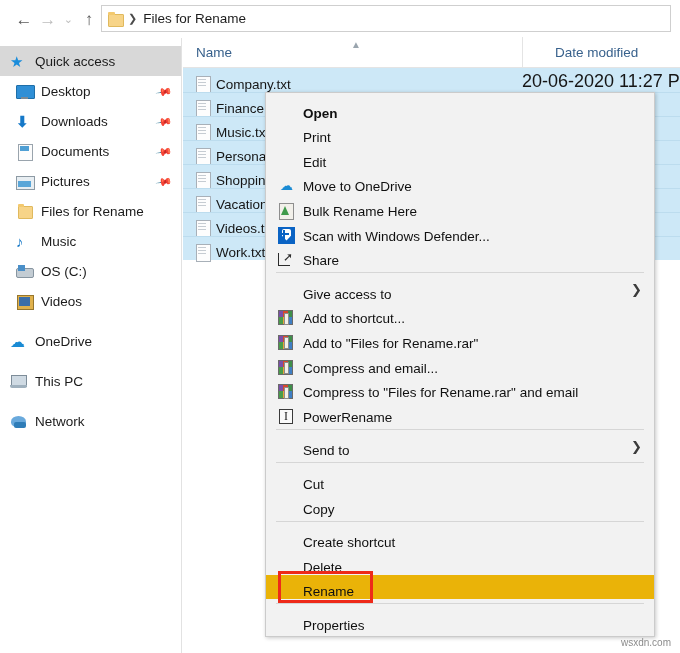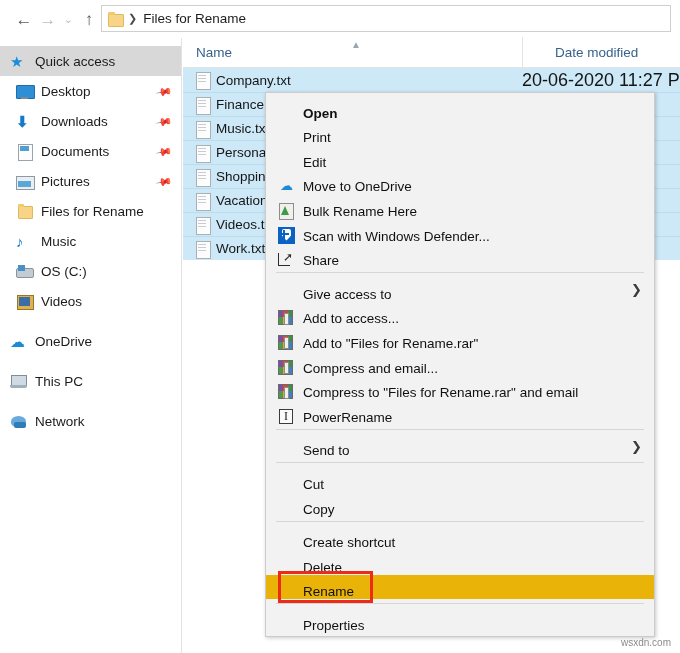--- a/index.html
+++ b/index.html
@@ -92,21 +92,21 @@
   .col {
     font-size:13.5px; color:#38618c; padding-left:13px; height:30px;
     display:flex; align-items:center; position:relative;
   }
   .col.name { width:339px; }
   .col.date { width:158px; border-left:1px solid #e4e4e4;padding-left:32px; }
   .sort-caret {
     position:absolute; left:168px; top:2px; color:#9aa5ae; font-size:10px;
   }
   .filerow {
-    height:24px; display:flex; align-items:center; gap:7px;
+    height:24px; display:flex; align-items:flex-end; gap:7px;
     padding-left:13px; background:#cde8f7; position:relative;
   }
   .filerow + .filerow { border-top:1px solid #bcdcee; }
   .file-ico { width:13px; height:16px; position:relative; flex:0 0 auto; }
   .file-ico::before{
     content:""; position:absolute; left:0; top:0; width:13px; height:16px;
     background:#fdfdfd; border:1px solid #a8b0b8;
   }
   .file-ico::after{
     content:""; position:absolute; left:2px; top:3px; width:8px; height:1px;
@@ -375,21 +375,21 @@
     <div class="msep"></div>
 
     <div class="mi noicon">
       <span class="mlabel">Give access to</span>
       <span class="chev">❯</span>
     </div>
     <div class="mi">
       <span class="mico">
           <span class="m-rar"></span>
         </span>
-      <span class="mlabel">Add to access...</span>
+      <span class="mlabel">Add to shortcut...</span>
     </div>
     <div class="mi">
       <span class="mico">
           <span class="m-rar"></span>
         </span>
       <span class="mlabel">Add to "Files for Rename.rar"</span>
     </div>
     <div class="mi">
       <span class="mico">
           <span class="m-rar"></span>

